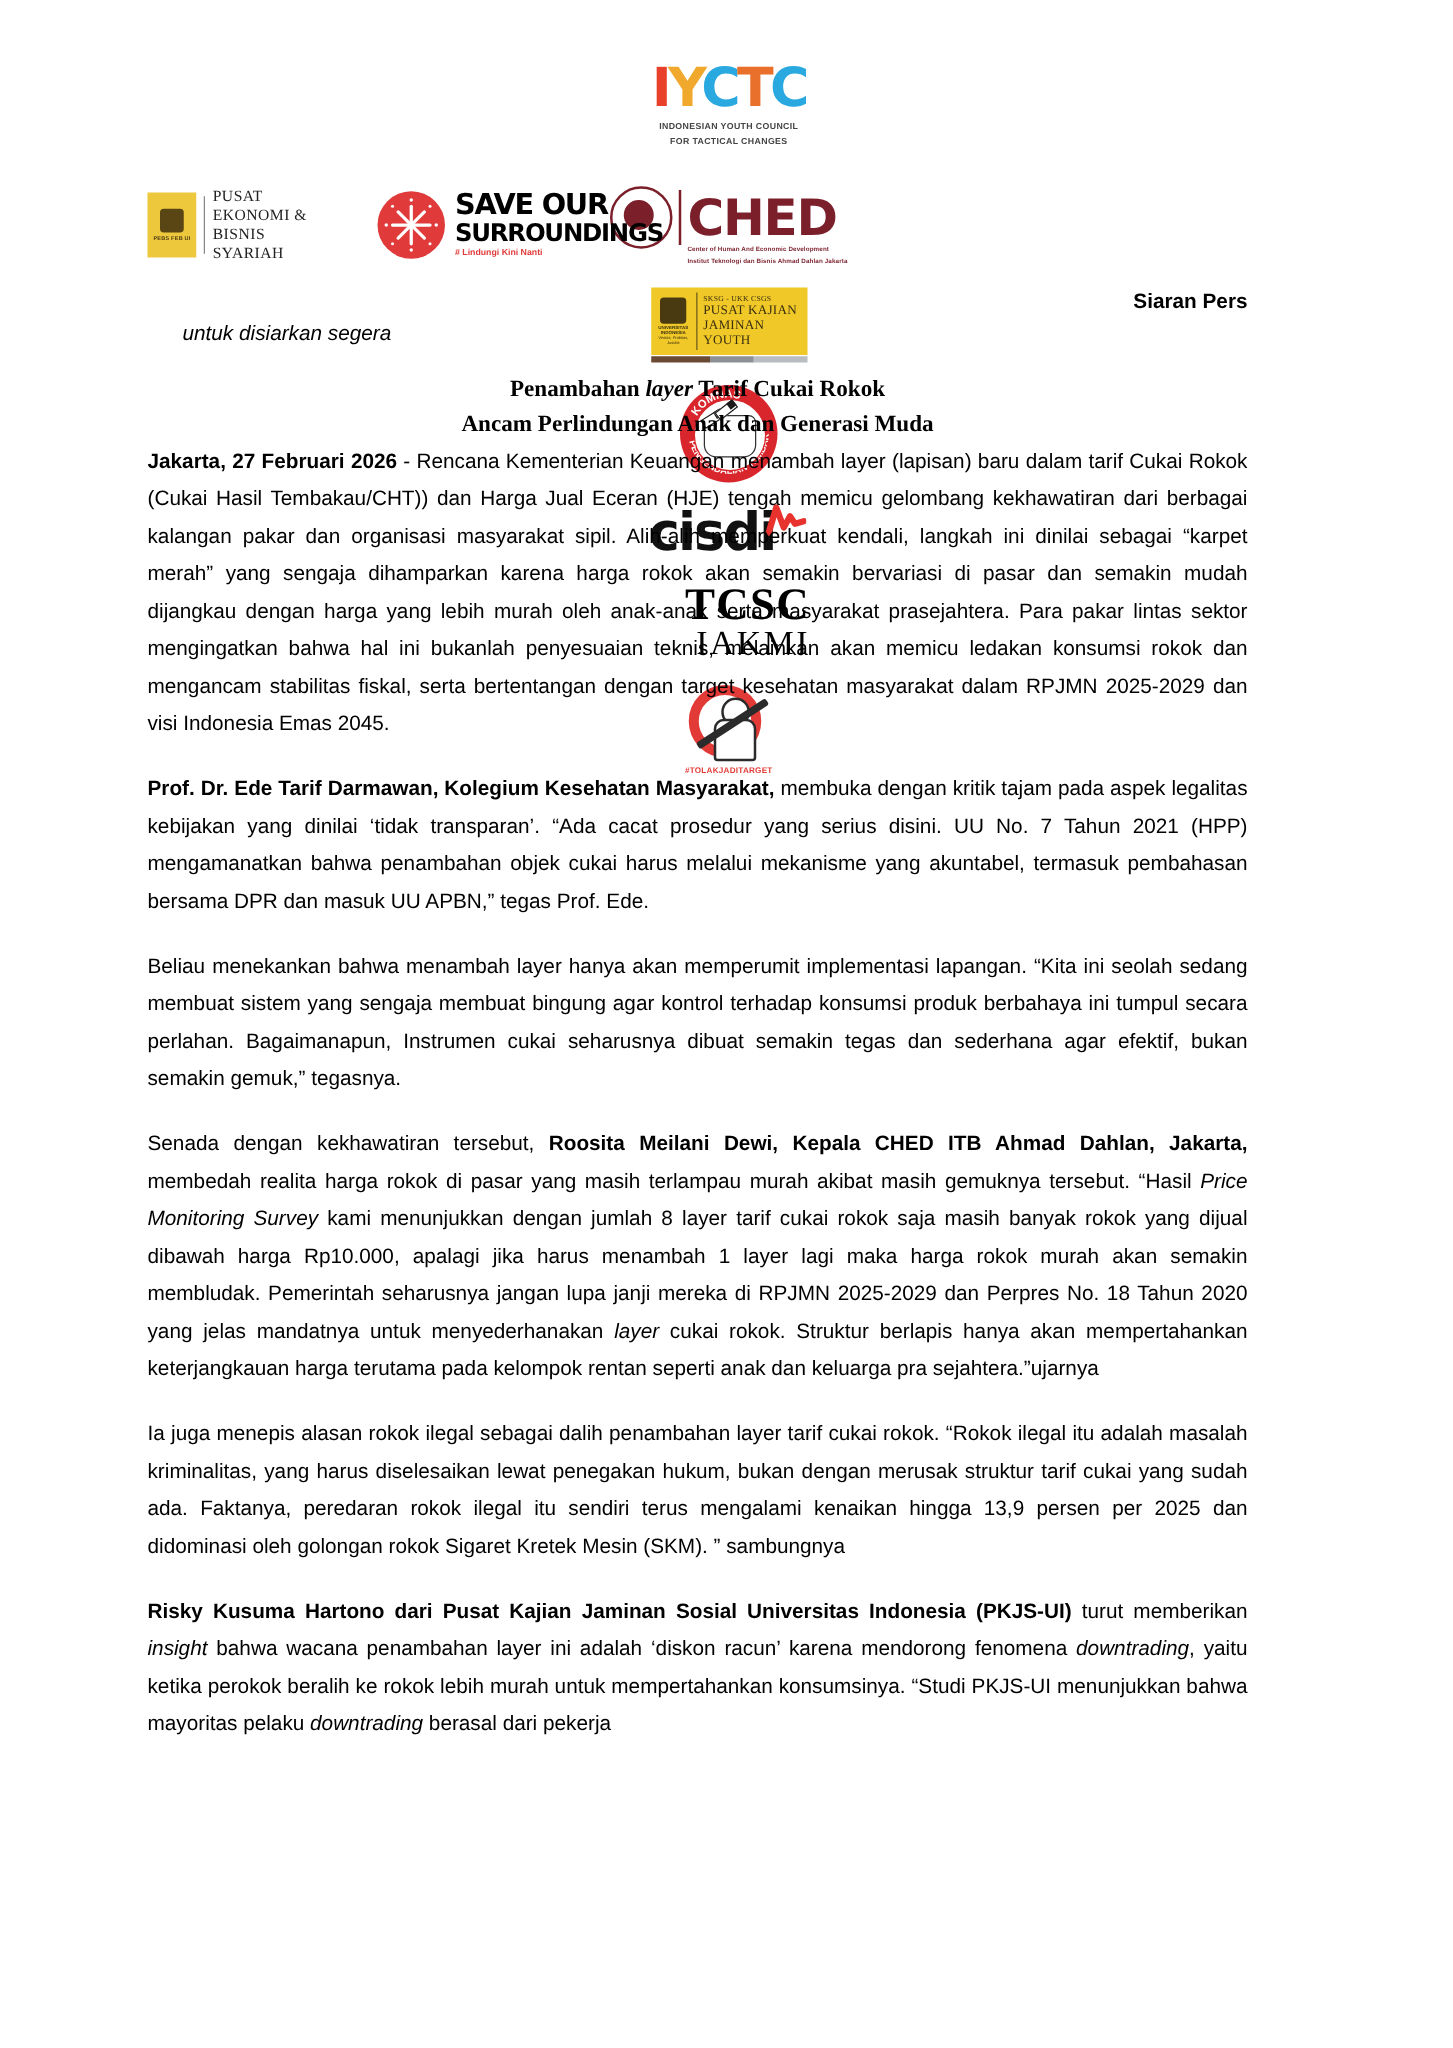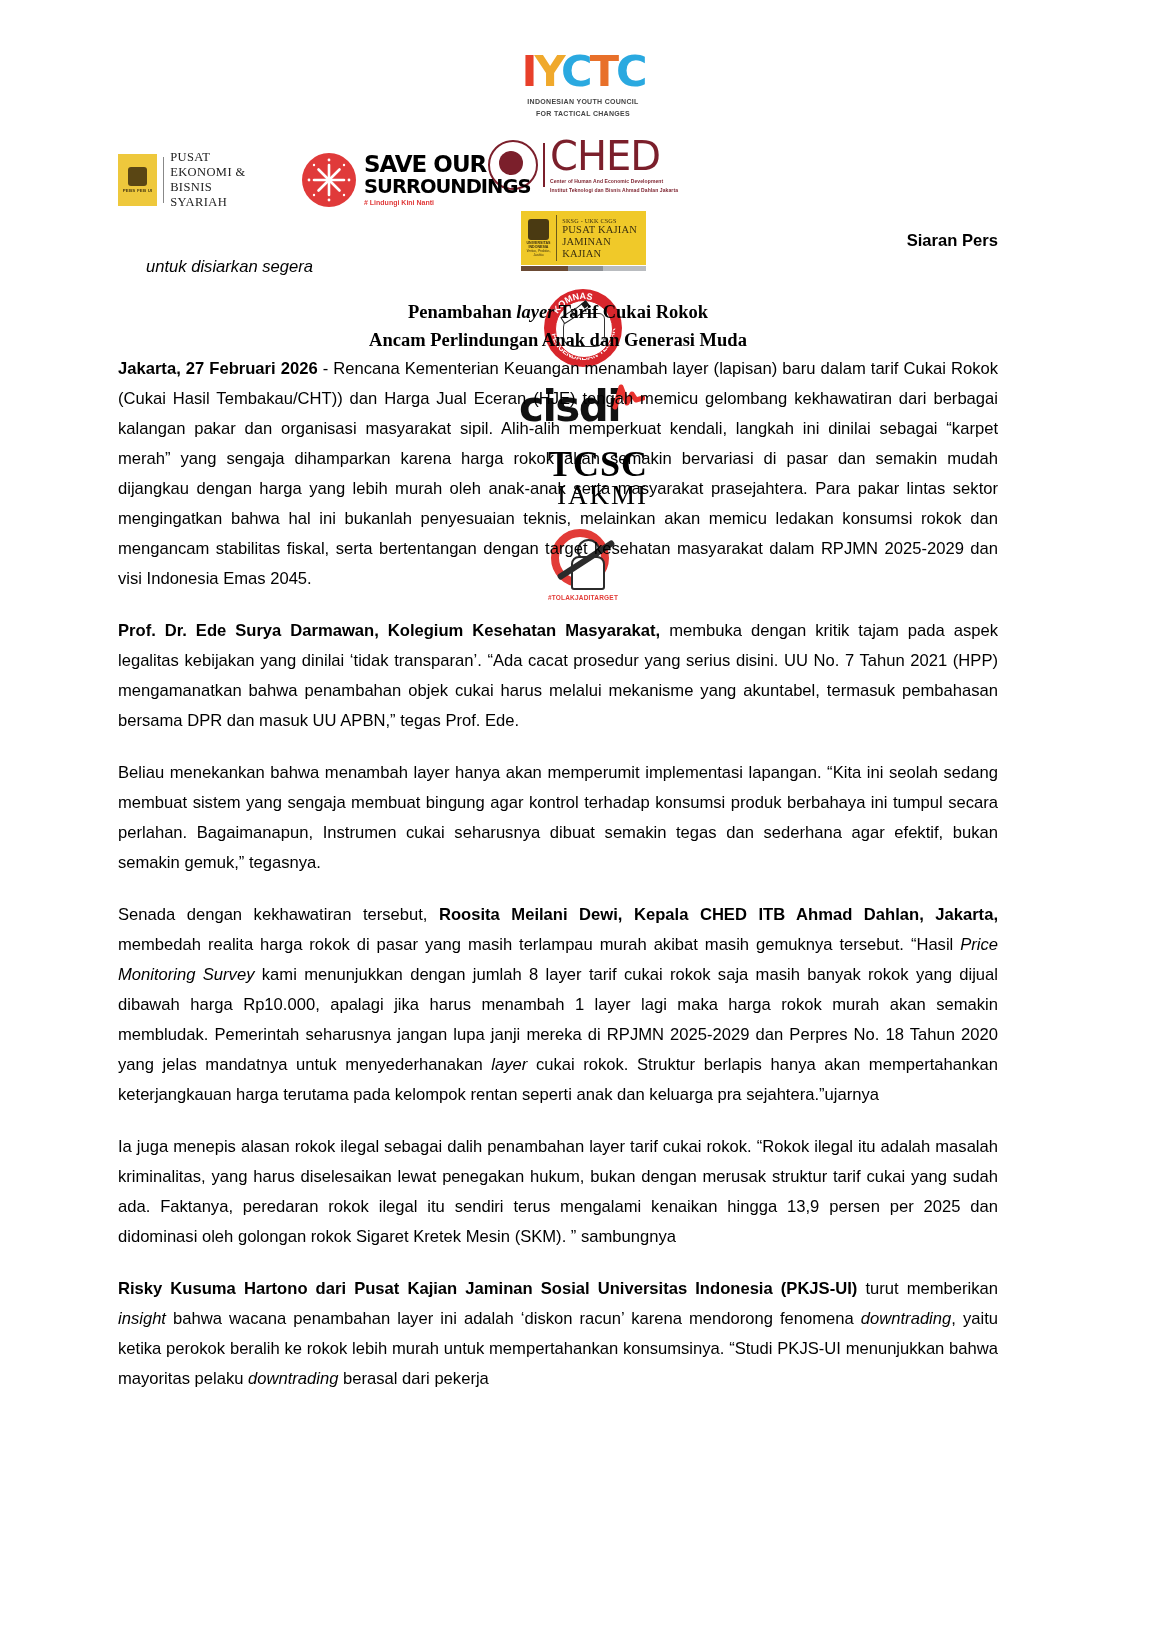--- a/index.html
+++ b/index.html
@@ -70,23 +70,24 @@
   }
   .ched-seal::after {
     content: "";
     position: absolute; left: 9px; top: 9px;
     width: 24px; height: 24px; border-radius: 50%;
     background: #7b1f2b;
   }
   .ched-bar { width: 2px; height: 44px; background: #7b1f2b; }
   .ched-txt { line-height: 1; }
   .ched-name {
-    font-size: 40px; font-weight: normal; color: #7b1f2b;
+    font-size: 40px; font-weight: bold; color: #7b1f2b;
     letter-spacing: -1px;
     font-family: "DejaVu Sans", sans-serif;
+    margin-top: 19px;
   }
   .ched-tag {
     font-size: 5px; color: #7b1f2b; font-weight: bold;
     line-height: 6.5px; margin-top: 2px; letter-spacing: .1px;
   }
 
   
   .pkjs { width: 125px; }
   .pkjs-box {
     background: #f0c929;
@@ -285,21 +286,21 @@
         <div class="pkjs-box">
           <div class="pkjs-crest">
             <div class="seal"></div>
             <div class="c1">UNIVERSITAS INDONESIA</div>
             <div class="c2">Veritas, Probitas, Justitia</div>
           </div>
           <div class="pkjs-div"></div>
           <div class="pkjs-txt">
             <div class="t1">SKSG - UKK CSGS</div>
             <div class="t2">PUSAT KAJIAN</div>
-            <div class="t2">JAMINAN KAJIAN</div>
+            <div class="t2">JAMINAN YOUTH</div>
           </div>
         </div>
         <div class="pkjs-foot">
           <i style="background:#6b4a34;width:38%"></i>
           <i style="background:#8d9196;width:28%"></i>
           <i style="background:#b9bcc0;width:34%"></i>
         </div>
       </div>
 
       <div class="logo komnas">
@@ -405,21 +406,21 @@
       <div>Ancam Perlindungan Anak dan Generasi Muda</div>
     </div>
 
     <div class="para-block">
 
       <p class="body">
         <b>Jakarta, 27 Februari 2026</b><span> - Rencana Kementerian Keuangan menambah layer (lapisan) baru dalam tarif Cukai Rokok (Cukai Hasil Tembakau/CHT)) dan Harga Jual Eceran (HJE) tengah memicu gelombang kekhawatiran dari berbagai kalangan pakar dan organisasi masyarakat sipil. Alih-alih memperkuat kendali, langkah ini dinilai sebagai “karpet merah” yang sengaja dihamparkan karena harga rokok akan semakin bervariasi di pasar dan semakin mudah dijangkau dengan harga yang lebih murah oleh anak-anak serta masyarakat prasejahtera. Para pakar lintas sektor mengingatkan bahwa hal ini bukanlah penyesuaian teknis, melainkan akan memicu ledakan konsumsi rokok dan mengancam stabilitas fiskal, serta bertentangan dengan target kesehatan masyarakat dalam RPJMN 2025-2029 dan visi Indonesia Emas 2045.</span>
       </p>
 
       <p class="body">
-        <b>Prof. Dr. Ede Surya Darmawan, Kolegium Kesehatan Masyarakat,</b><span> membuka dengan kritik tajam pada aspek legalitas kebijakan yang dinilai ‘tidak transparan’.  “Ada cacat prosedur yang serius disini. UU No. 7 Tahun 2021 (HPP) mengamanatkan bahwa penambahan objek cukai harus melalui mekanisme yang akuntabel, termasuk pembahasan bersama DPR dan masuk UU APBN,” tegas Prof. Ede.</span>
+        <b>Prof. Dr. Ede Tarif Darmawan, Kolegium Kesehatan Masyarakat,</b><span> membuka dengan kritik tajam pada aspek legalitas kebijakan yang dinilai ‘tidak transparan’.  “Ada cacat prosedur yang serius disini. UU No. 7 Tahun 2021 (HPP) mengamanatkan bahwa penambahan objek cukai harus melalui mekanisme yang akuntabel, termasuk pembahasan bersama DPR dan masuk UU APBN,” tegas Prof. Ede.</span>
       </p>
 
       <p class="body">Beliau menekankan bahwa menambah layer hanya akan memperumit implementasi lapangan. “Kita ini seolah sedang membuat sistem yang sengaja membuat bingung agar kontrol terhadap konsumsi produk berbahaya ini tumpul secara perlahan. Bagaimanapun, Instrumen cukai seharusnya dibuat semakin tegas dan sederhana agar efektif, bukan semakin gemuk,” tegasnya.</p>
 
       <p class="body">
         <span>Senada dengan kekhawatiran tersebut, </span><b>Roosita Meilani Dewi, Kepala CHED ITB Ahmad Dahlan, Jakarta,</b><span> membedah realita harga rokok di pasar yang masih terlampau murah akibat masih gemuknya tersebut. “Hasil </span><i>Price Monitoring Survey</i><span> kami menunjukkan dengan jumlah 8 layer tarif cukai rokok saja masih banyak rokok yang dijual dibawah harga Rp10.000, apalagi jika harus menambah 1 layer lagi maka harga rokok murah akan semakin membludak. Pemerintah seharusnya jangan lupa janji mereka di RPJMN 2025-2029 dan Perpres No. 18 Tahun 2020 yang jelas mandatnya untuk menyederhanakan </span><i>layer</i><span> cukai rokok. Struktur berlapis hanya akan mempertahankan keterjangkauan harga terutama pada kelompok rentan seperti anak dan keluarga pra sejahtera.”ujarnya</span>
       </p>
 
       <p class="body">Ia juga menepis alasan rokok ilegal sebagai dalih penambahan layer tarif cukai rokok. “Rokok ilegal itu adalah masalah kriminalitas, yang harus diselesaikan lewat penegakan hukum, bukan dengan merusak struktur tarif cukai yang sudah ada. Faktanya, peredaran rokok ilegal itu sendiri terus mengalami kenaikan hingga 13,9 persen per 2025 dan didominasi oleh golongan rokok Sigaret Kretek Mesin (SKM). ” sambungnya</p>
 

